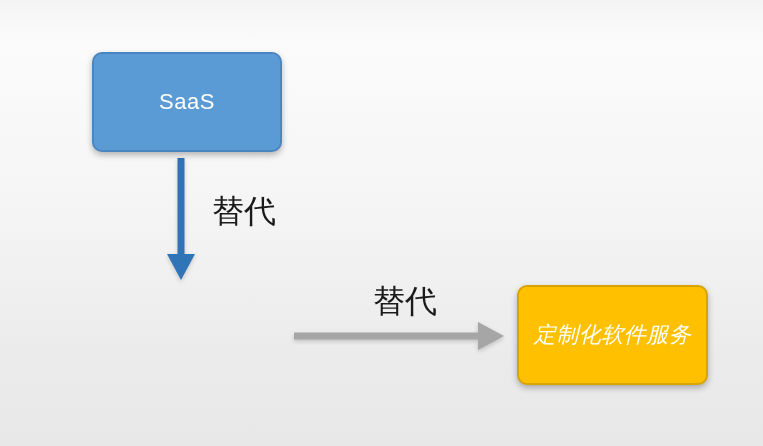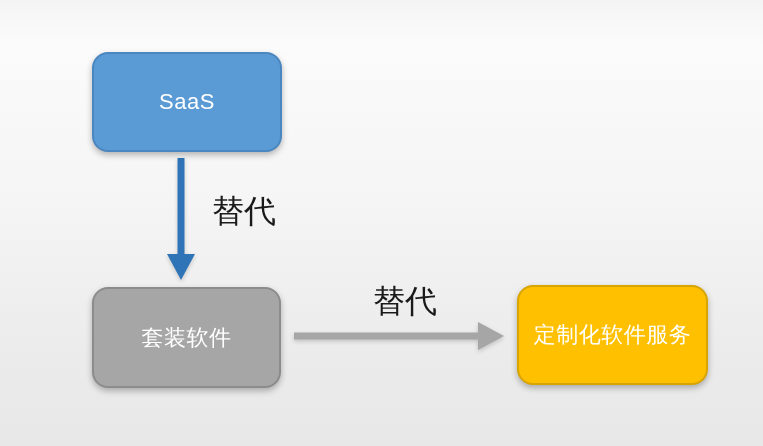--- a/index.html
+++ b/index.html
@@ -17,21 +17,21 @@
       #fbfbfb 10%,
       #f5f5f6 45%,
       #ecebec 80%,
       #e9e8e9 100%);
   }
   .node {
     position: absolute;
     display: flex;
     align-items: center;
     justify-content: center;
-    border-radius: 16px;
+    border-radius: 10px;
     color: #ffffff;
     font-size: 22px;
     letter-spacing: 0.5px;
     box-shadow: 0 3px 6px rgba(0,0,0,0.28);
     box-sizing: border-box;
     text-align: center;
   }
   .node-saas {
     left: 92px; top: 52px; width: 190px; height: 100px;
     background: var(--node-blue);
@@ -39,20 +39,21 @@
   }
   .node-packaged {
     left: 92px; top: 287px; width: 189px; height: 101px;
     background: var(--node-gray);
     border: 2px solid var(--node-gray-border);
   }
   .node-custom {
     left: 517px; top: 285px; width: 191px; height: 100px;
     background: var(--node-gold);
     border: 2px solid var(--node-gold-border);
+    font-style: italic;
   }
   .edges-layer {
     position: absolute;
     left: 0; top: 0;
     width: 763px; height: 446px;
     pointer-events: none;
   }
   .edge-blue line   { stroke: var(--arrow-blue); }
   .edge-blue polygon{ fill:   var(--arrow-blue); }
   .edge-gray line   { stroke: var(--arrow-gray); }
@@ -81,23 +82,20 @@
     <g class="edge-gray">
       <line x1="294" y1="336" x2="480" y2="336" stroke-width="7"></line>
       <polygon points="478,322 478,350 504,336"></polygon>
     </g>
   </svg>
 
   <div class="node node-saas">
     <span>SaaS</span>
   </div>
 
-  <div class="node node-packaged">
-    <span>套装软件</span>
-  </div>
 
   <div class="node node-custom">
     <span>定制化软件服务</span>
   </div>
 
   <div class="edge-label edge-label-1">替代</div>
 
   <div class="edge-label edge-label-2">替代</div>
 
 </div>

